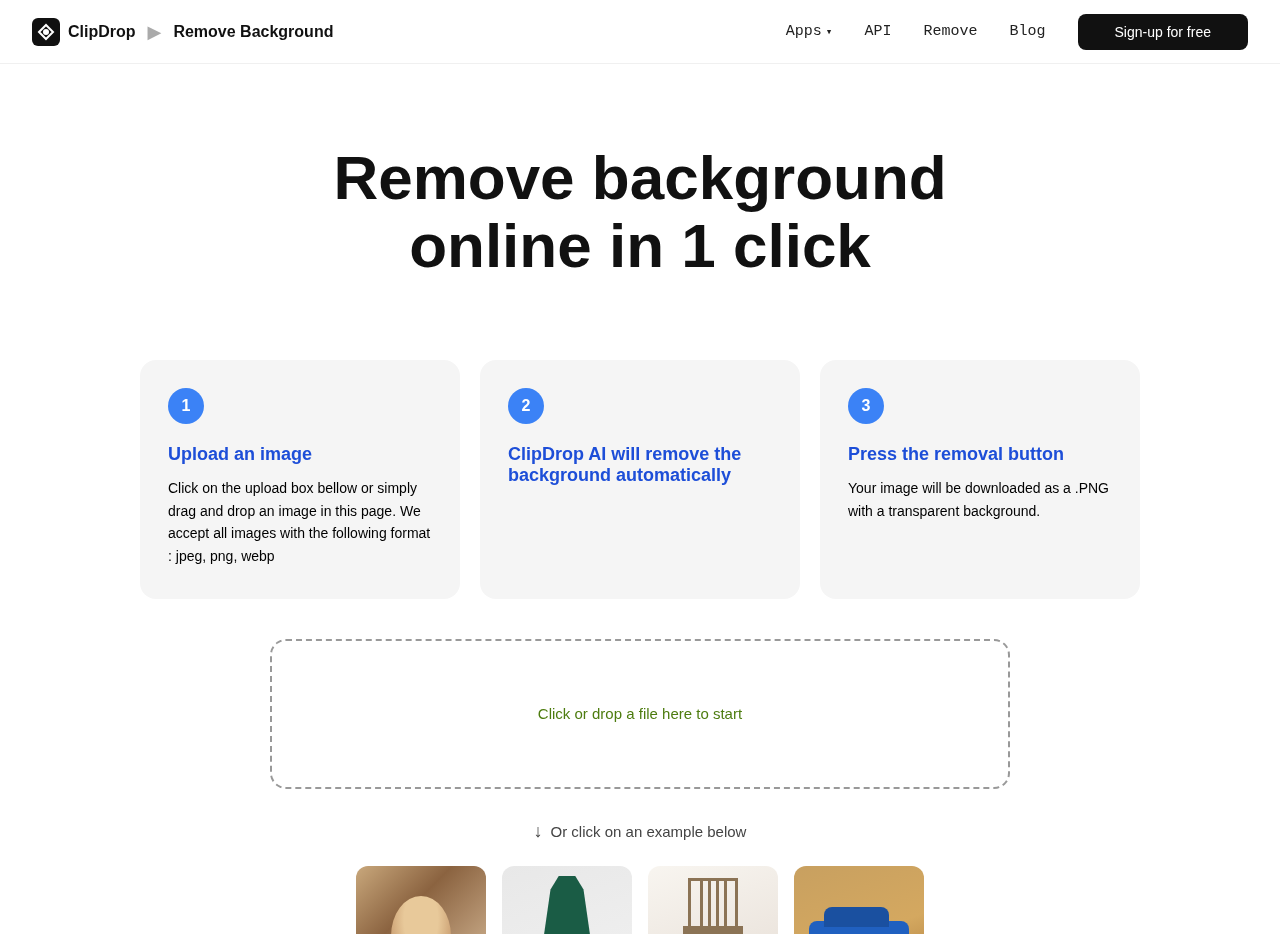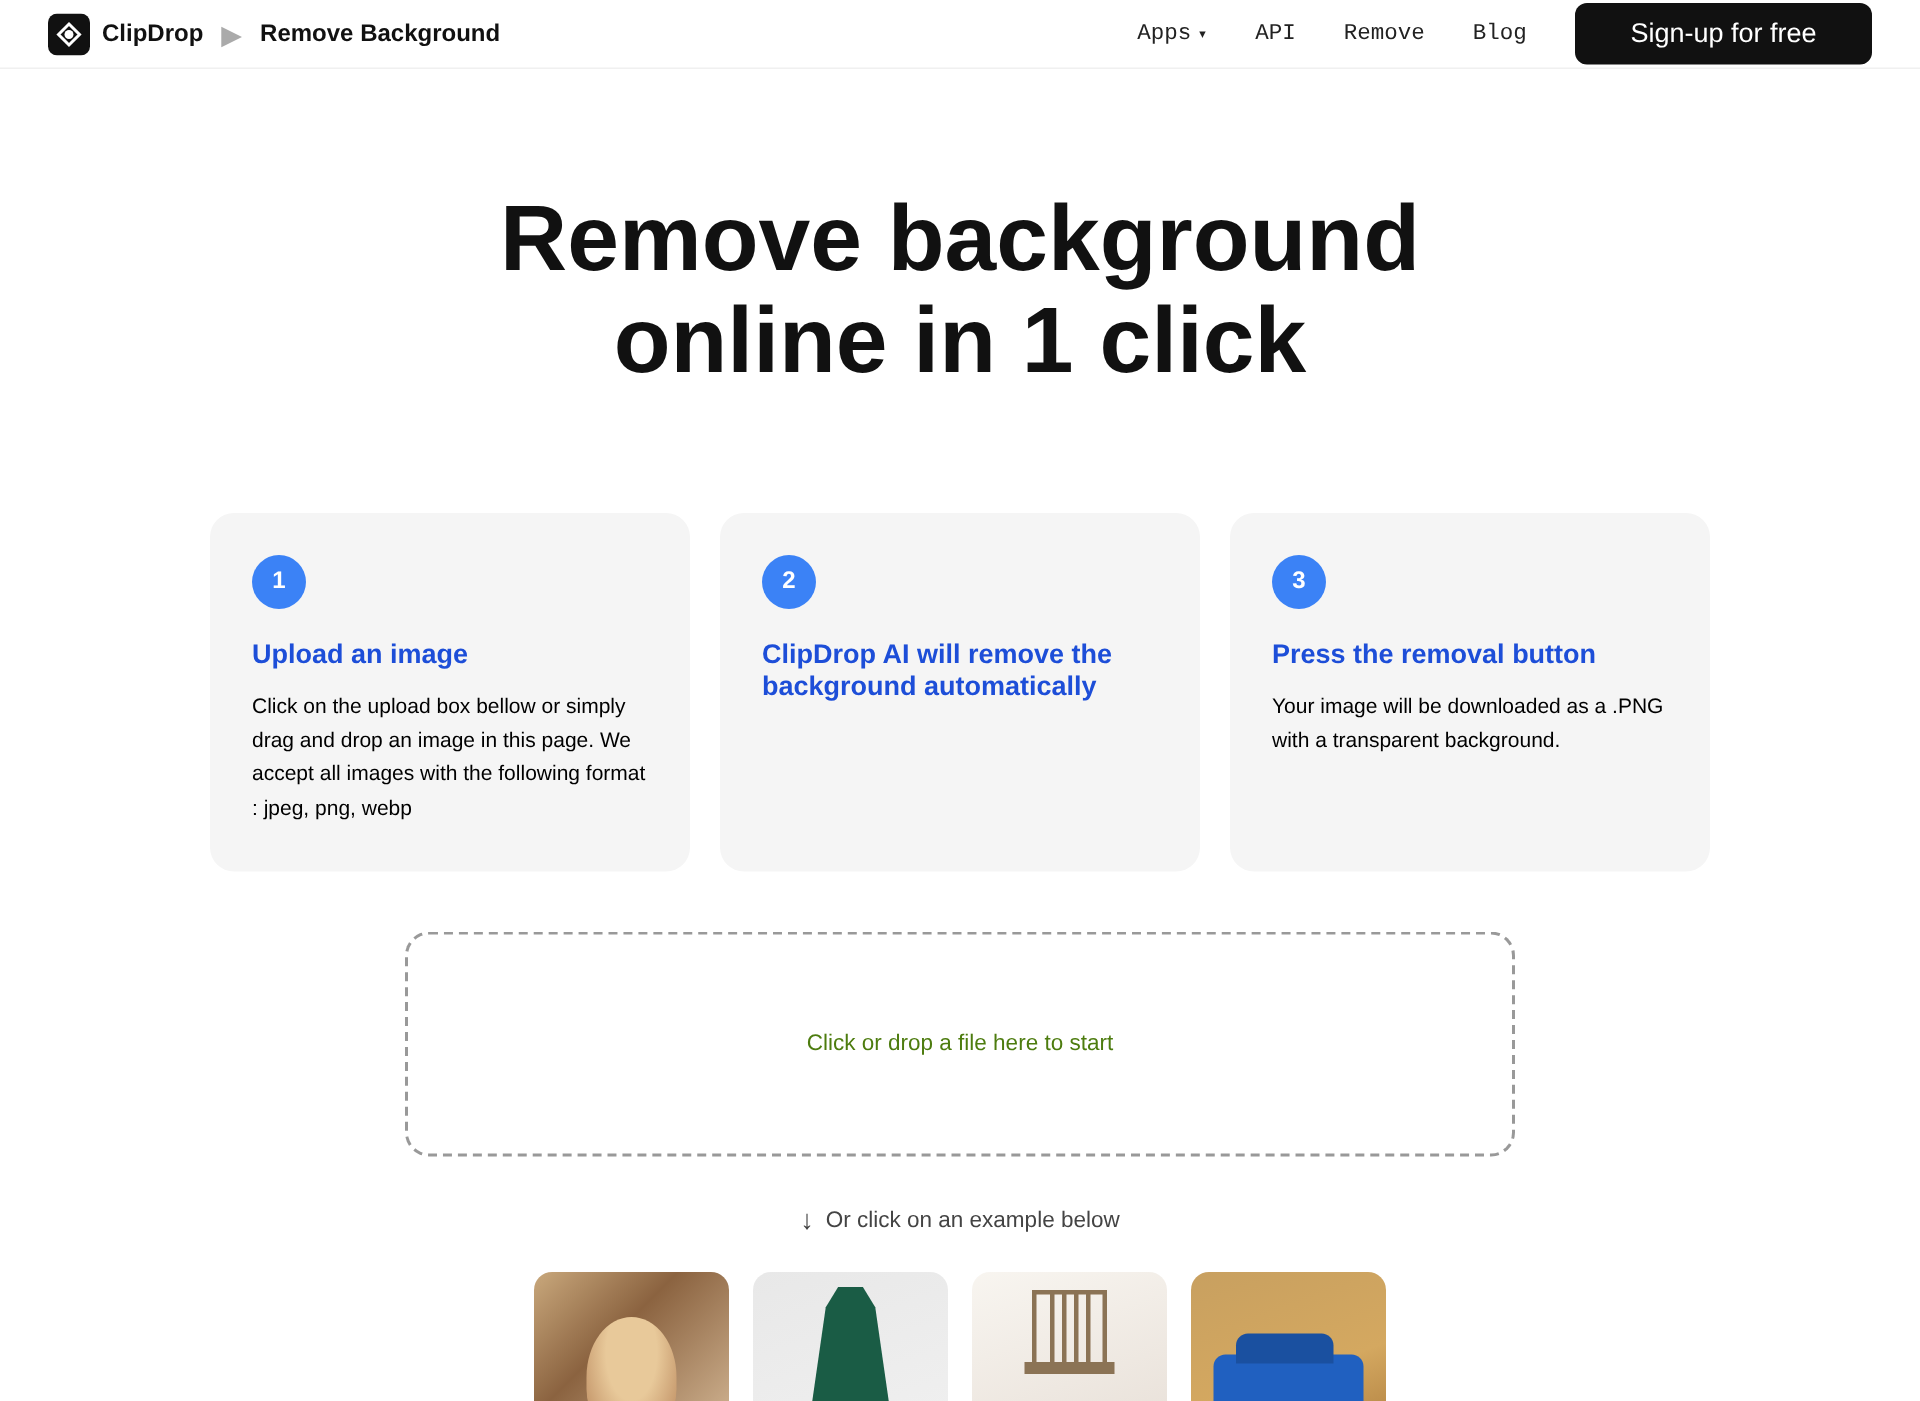--- a/index.html
+++ b/index.html
@@ -4,40 +4,40 @@
   <style>
     * { margin: 0; padding: 0; box-sizing: border-box; }
     body { font-family: -apple-system, BlinkMacSystemFont, 'Segoe UI', Helvetica, Arial, sans-serif; background: #fff; color: #111; }
 
     
     nav {
       display: flex;
       align-items: center;
       justify-content: space-between;
       padding: 0 32px;
-      height: 46px;
+      height: 64px;
       border-bottom: 1px solid #f0f0f0;
     }
     .nav-left { display: flex; align-items: center; gap: 8px; }
     .nav-logo-icon {
       width: 28px; height: 28px;
     }
     .nav-logo-text { font-weight: 600; font-size: 16px; color: #111; text-decoration: none; }
     .nav-separator { color: #aaa; font-size: 18px; margin: 0 4px; }
     .nav-page-title { font-weight: 600; font-size: 16px; color: #111; }
     .nav-right { display: flex; align-items: center; gap: 32px; }
     .nav-link { font-size: 15px; color: #222; text-decoration: none; cursor: pointer; display: flex; align-items: center; gap: 4px; font-family: Liberation Mono, monospace; }
     .nav-caret { font-size: 11px; }
     .btn-signup {
       background: #111;
       color: #fff;
       border: none;
       border-radius: 8px;
       padding: 10px 37px;
-      font-size: 18px;
+      font-size: 14px;
       font-weight: 500;
       cursor: pointer;
     }
 
     
     .hero {
       text-align: center;
       padding: 80px 20px 40px;
     }
     .hero h1 {

